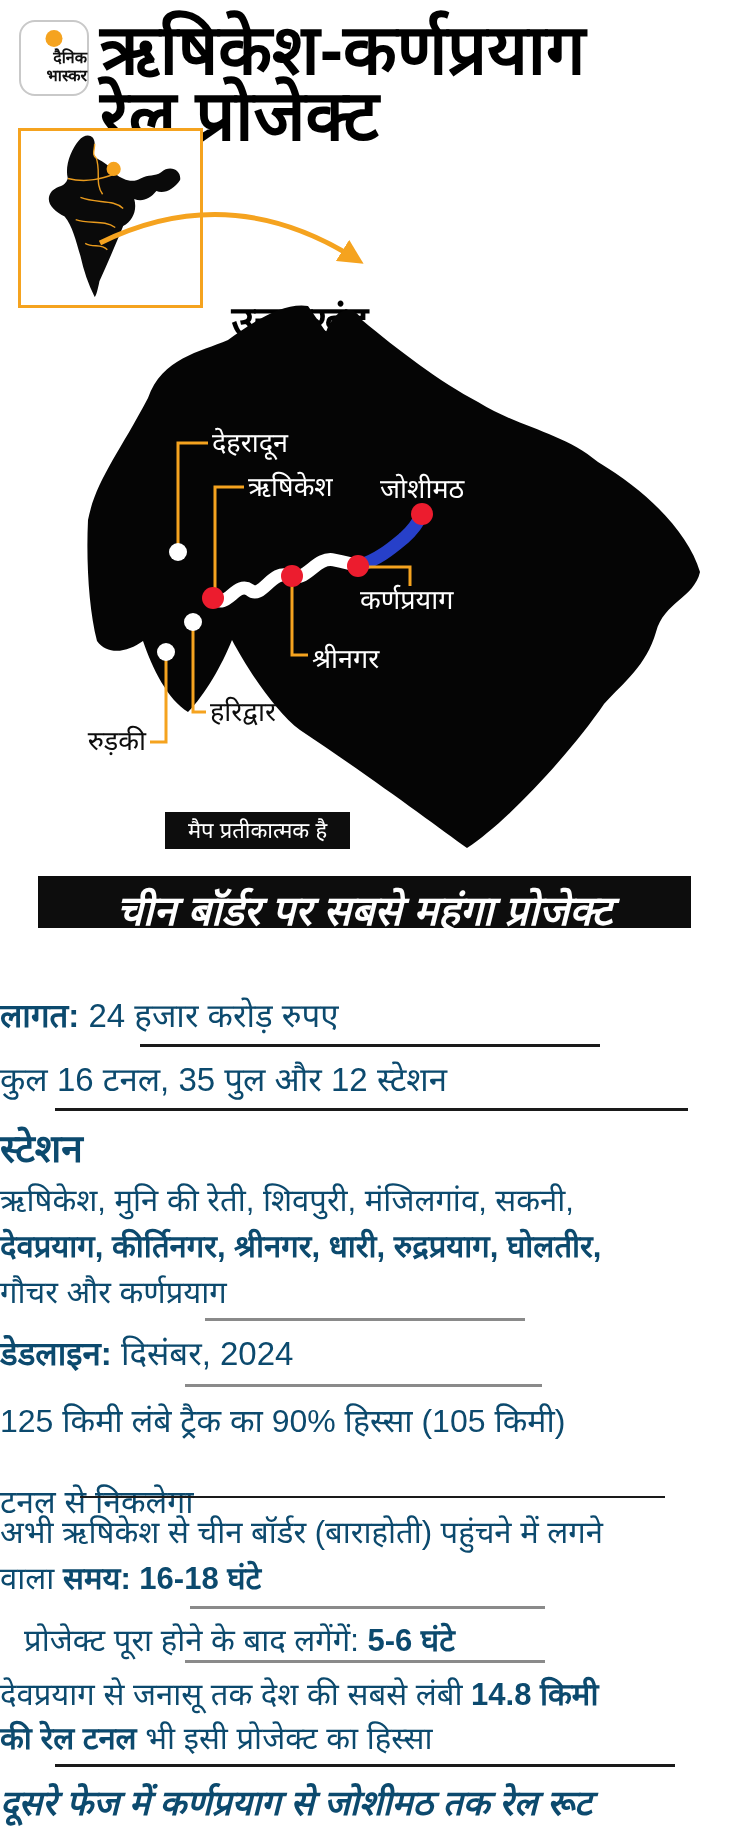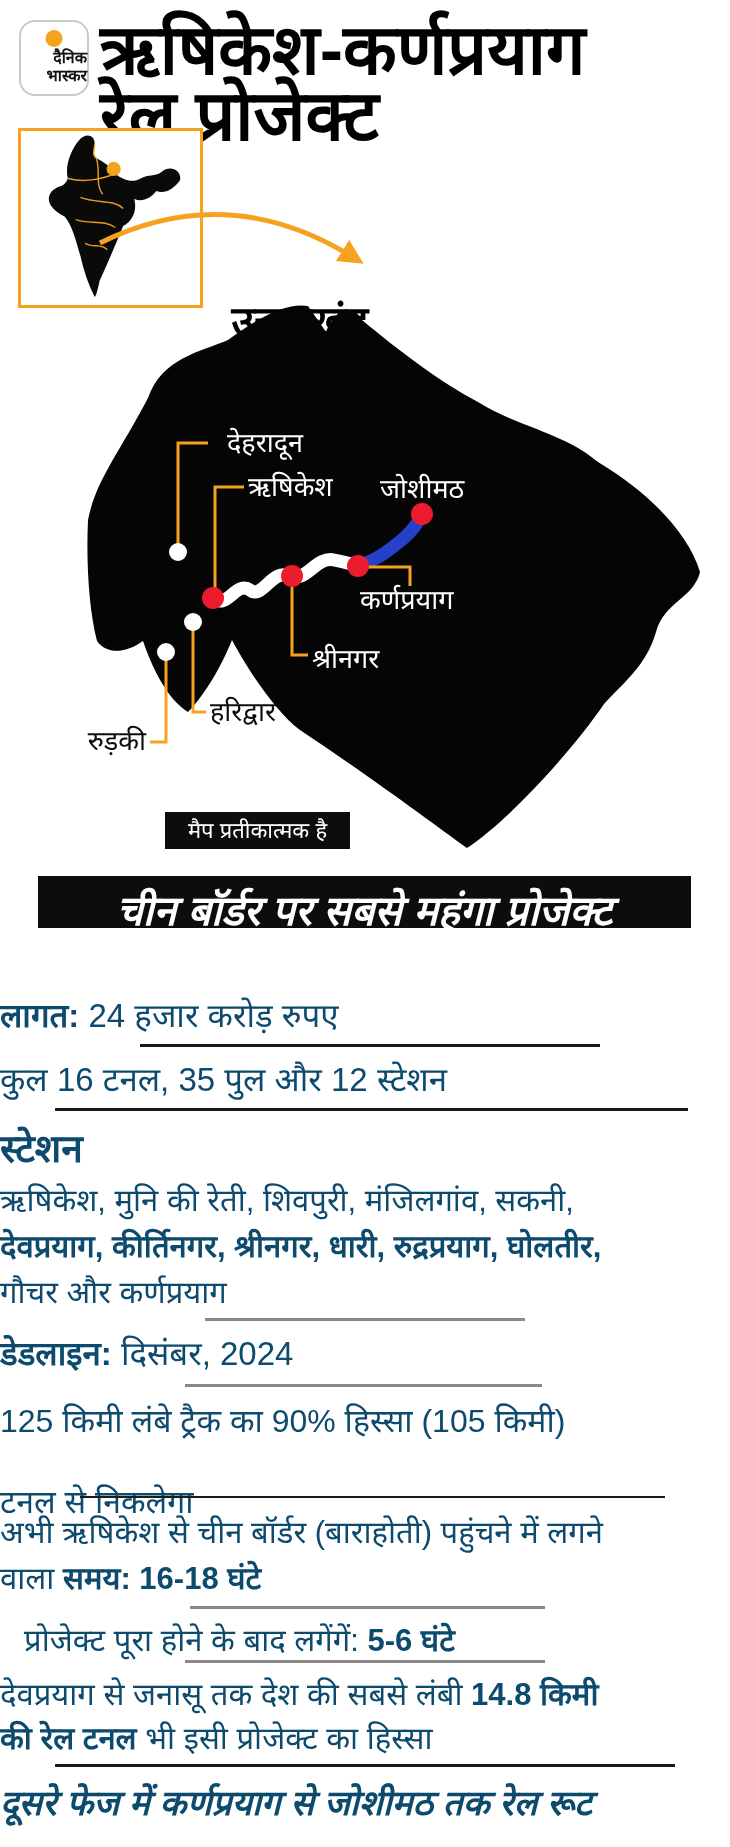--- a/index.html
+++ b/index.html
@@ -107,21 +107,21 @@
 
     <circle cx="178" cy="252" r="9" fill="#ffffff"></circle>
     <circle cx="193" cy="322" r="9" fill="#ffffff"></circle>
     <circle cx="166" cy="352" r="9" fill="#ffffff"></circle>
     <circle cx="213" cy="298" r="11" fill="#EC1C2E"></circle>
     <circle cx="292" cy="276" r="11" fill="#EC1C2E"></circle>
     <circle cx="358" cy="266" r="11" fill="#EC1C2E"></circle>
     <circle cx="422" cy="214" r="11" fill="#EC1C2E"></circle>
   </svg>
 
-  <div class="maplabel" style="left:212px;top:428px;margin-left:15px;">देहरादून</div>
+  <div class="maplabel" style="left:212px;top:428px;">देहरादून</div>
   <div class="maplabel" style="left:248px;top:472px;">ऋषिकेश</div>
   <div class="maplabel" style="left:380px;top:474px;">जोशीमठ</div>
   <div class="maplabel" style="left:360px;top:585px;">कर्णप्रयाग</div>
   <div class="maplabel" style="left:312px;top:644px;">श्रीनगर</div>
   <div class="maplabel dark" style="left:210px;top:697px;">हरिद्वार</div>
   <div class="maplabel dark" style="left:60px;top:726px;width:86px;text-align:right;">रुड़की</div>
 
   <div class="disclaimer">मैप प्रतीकात्मक है</div>
 
   <div class="banner">चीन बॉर्डर पर सबसे महंगा प्रोजेक्ट</div>

